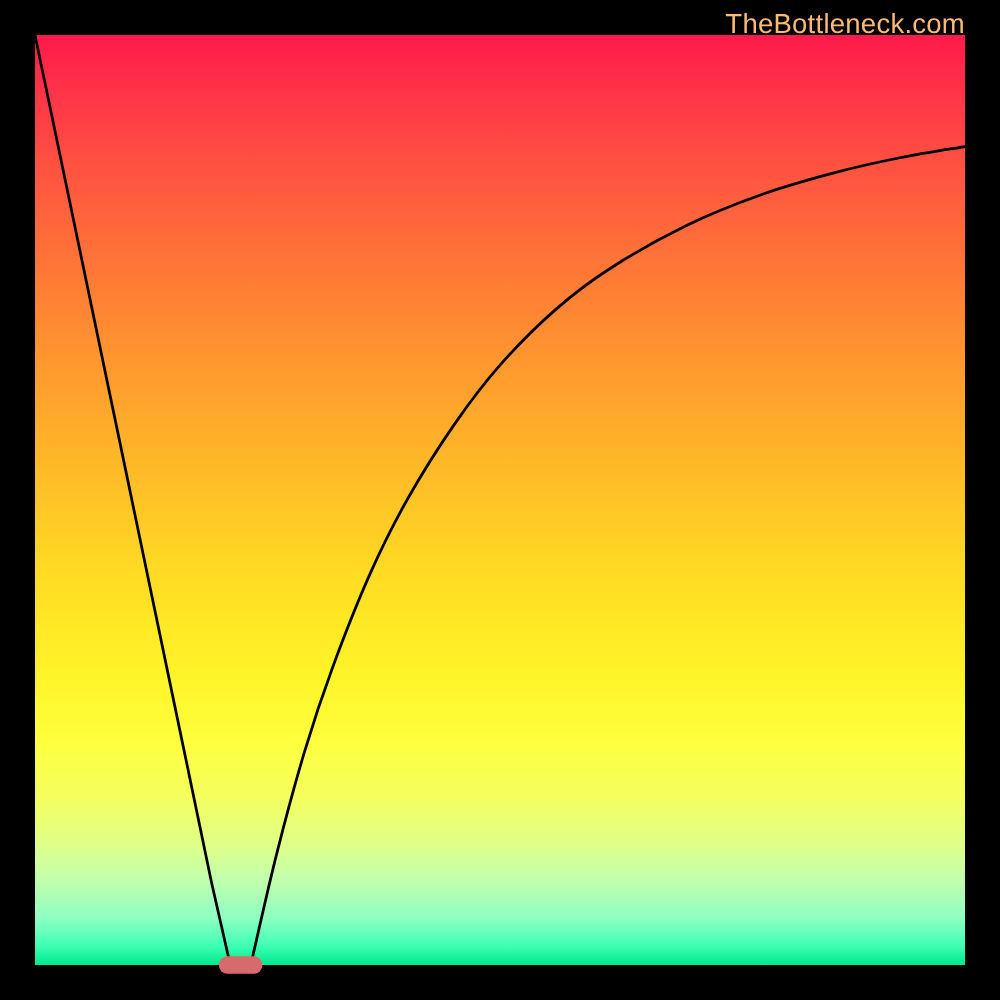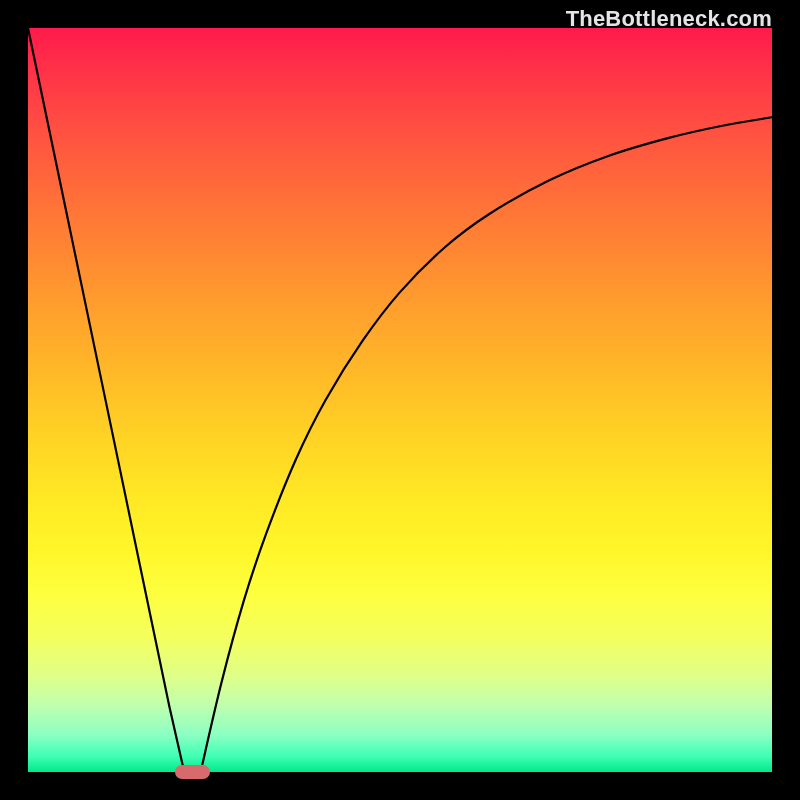--- a/index.html
+++ b/index.html
@@ -41,23 +41,23 @@
       #c0ffae 91%,
       #8cffc3 95%,
       #3cffb3 98%,
       #00e88a 100%
     );
   }
   .watermark {
     position: absolute;
     top: 6px;
     right: 28px;
-    color: #e5e5e5;
+    color: #fdba74;
     font-size: 22px;
-    font-weight: 700;
+    font-weight: 400;
     letter-spacing: 0.2px;
   }
   svg.curve {
     position: absolute;
     left: 0;
     top: 0;
     width: 744px;
     height: 744px;
     overflow: visible;
   }

